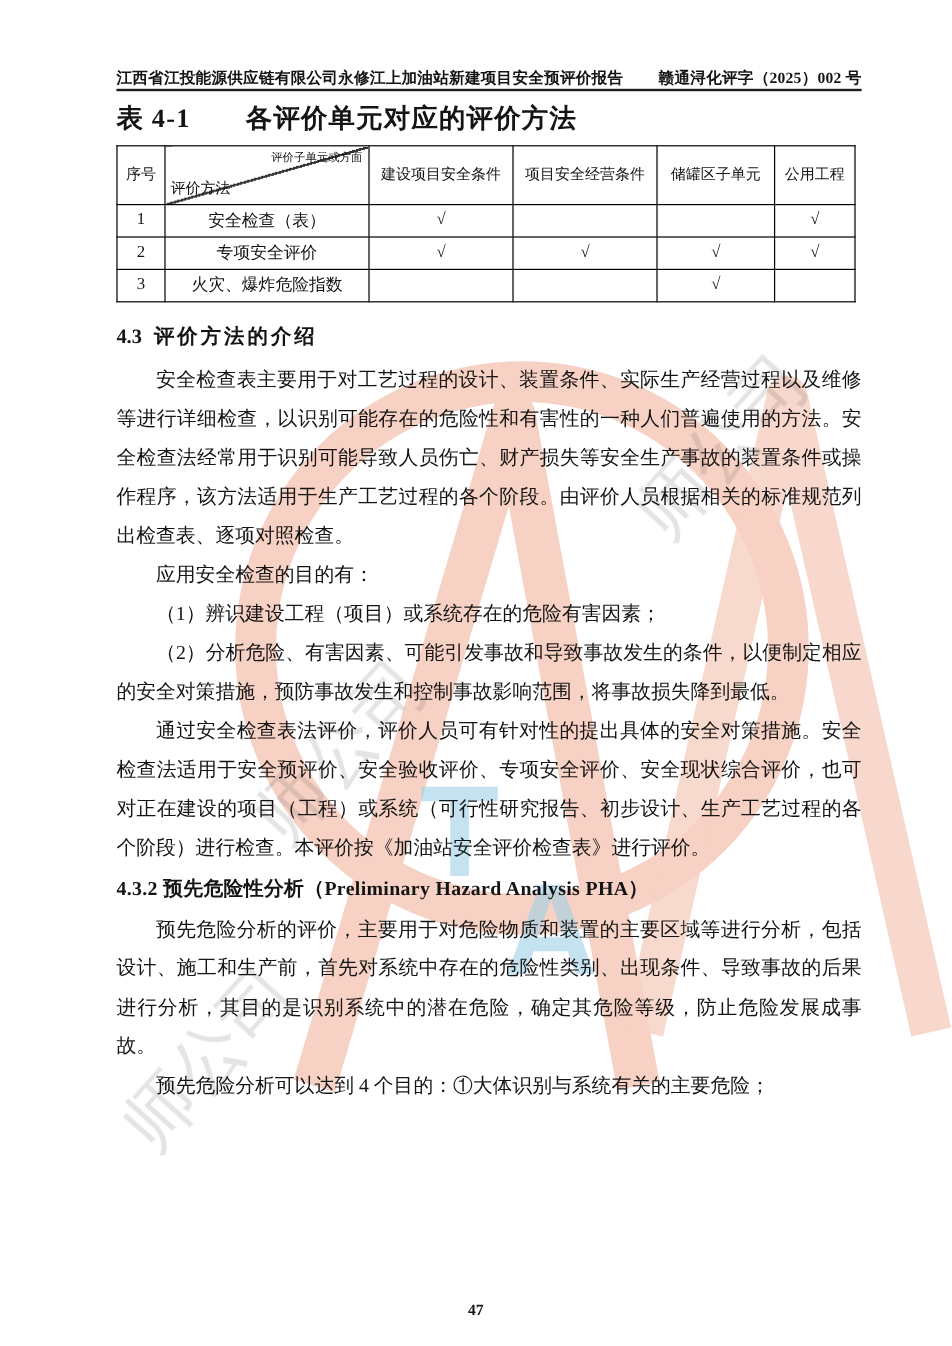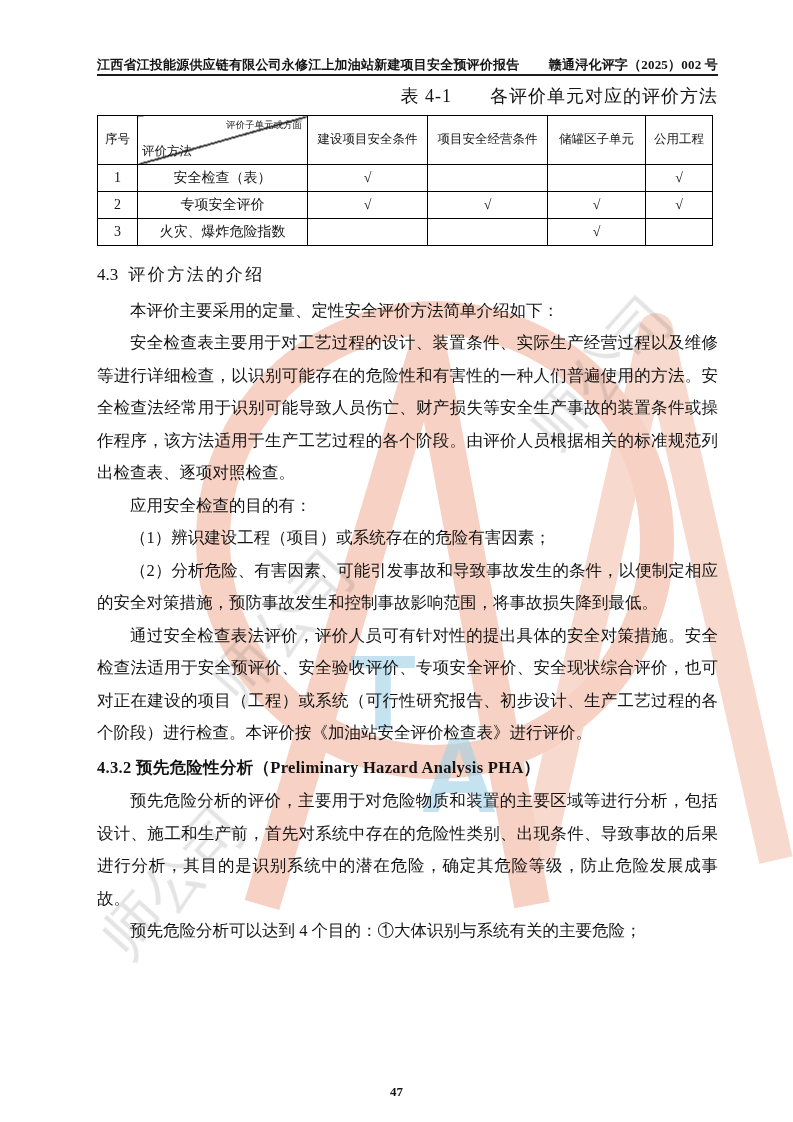--- a/index.html
+++ b/index.html
@@ -7,32 +7,32 @@
     position:relative;width:793px;height:1122px;margin:0 auto;background:#fff;
     overflow:hidden;font-family:"Liberation Serif","DejaVu Serif",serif;color:#141414;
   }
   .watermark{position:absolute;left:0;top:0;z-index:0;pointer-events:none;}
   .content{position:absolute;left:0;top:0;right:0;z-index:1;padding:56px 75px 0 97px;}
   .hdr{
     display:flex;justify-content:space-between;align-items:flex-end;
     font-size:13px;font-weight:bold;letter-spacing:.2px;
     border-bottom:2px solid #1c1c1c;padding-bottom:0;
   }
-  .caption{text-align:right;font-weight:normal;font-size:18px;margin:8px 0 7px 0;letter-spacing:1px;}
+  .caption{text-align:left;font-weight:bold;font-size:22px;margin:8px 0 7px 0;letter-spacing:1px;}
   table.eval{border-collapse:collapse;width:615px;table-layout:fixed;}
   table.eval th,table.eval td{border:1.5px solid #000;padding:0;vertical-align:middle;text-align:center;}
   table.eval th{font-size:12.5px;font-weight:normal;height:48px;line-height:1.25;}
   table.eval td{font-size:14px;height:26px;}
   td.diagcell{position:relative;padding:0;height:48px;
     background:linear-gradient(to bottom right,transparent calc(50% - 1px),#333 calc(50% - 1px),#333 calc(50% + 1px),transparent calc(50% + 1px));}
   .diag-top{position:absolute;top:3px;right:5px;font-size:9.5px;}
   .diag-bottom{position:absolute;bottom:4px;left:4px;font-size:12.5px;}
   .body-text{font-size:16.5px;line-height:32.5px;text-align:justify;}
   .body-text p{margin:0;text-indent:2em;}
-  h2.sec{font-size:17px;font-weight:normal;margin:13px 0 3px 0;letter-spacing:2.5px;}
+  h2.sec{font-size:17px;font-weight:bold;margin:13px 0 3px 0;letter-spacing:2.5px;}
   h2.sec .secnum{letter-spacing:0;margin-right:10px;}
   h3.sub{font-size:16.5px;font-weight:bold;margin:2px 0 1px 0;letter-spacing:.3px;}
   .pageno{position:absolute;left:0;right:0;top:1084px;text-align:center;font-size:13px;font-weight:bold;z-index:1;}
 </style>
 </head>
 <body>
 
 <div class="page">
 
   <svg class="watermark" width="793" height="1122" viewBox="0 0 793 1122" xmlns="http://www.w3.org/2000/svg">
@@ -106,21 +106,20 @@
         <td>√</td>
         <td></td>
       </tr>
     </tbody>
       </table>
 
     <div class="body-text">
       <h2 class="sec">
         <span class="secnum">4.3</span><span>评价方法的介绍</span>
       </h2>
-      <p>本评价主要采用的定量、定性安全评价方法简单介绍如下：</p>
 
       <p>安全检查表主要用于对工艺过程的设计、装置条件、实际生产经营过程以及维修等进行详细检查，以识别可能存在的危险性和有害性的一种人们普遍使用的方法。安全检查法经常用于识别可能导致人员伤亡、财产损失等安全生产事故的装置条件或操作程序，该方法适用于生产工艺过程的各个阶段。由评价人员根据相关的标准规范列出检查表、逐项对照检查。</p>
       <p>应用安全检查的目的有：</p>
       <p>（1）辨识建设工程（项目）或系统存在的危险有害因素；</p>
       <p>（2）分析危险、有害因素、可能引发事故和导致事故发生的条件，以便制定相应的安全对策措施，预防事故发生和控制事故影响范围，将事故损失降到最低。</p>
       <p>通过安全检查表法评价，评价人员可有针对性的提出具体的安全对策措施。安全检查法适用于安全预评价、安全验收评价、专项安全评价、安全现状综合评价，也可对正在建设的项目（工程）或系统（可行性研究报告、初步设计、生产工艺过程的各个阶段）进行检查。本评价按《加油站安全评价检查表》进行评价。</p>
 
       <h3 class="sub">4.3.2 预先危险性分析（Preliminary Hazard Analysis PHA）</h3>
       <p>预先危险分析的评价，主要用于对危险物质和装置的主要区域等进行分析，包括设计、施工和生产前，首先对系统中存在的危险性类别、出现条件、导致事故的后果进行分析，其目的是识别系统中的潜在危险，确定其危险等级，防止危险发展成事故。</p>
       <p>预先危险分析可以达到 4 个目的：①大体识别与系统有关的主要危险；</p>

